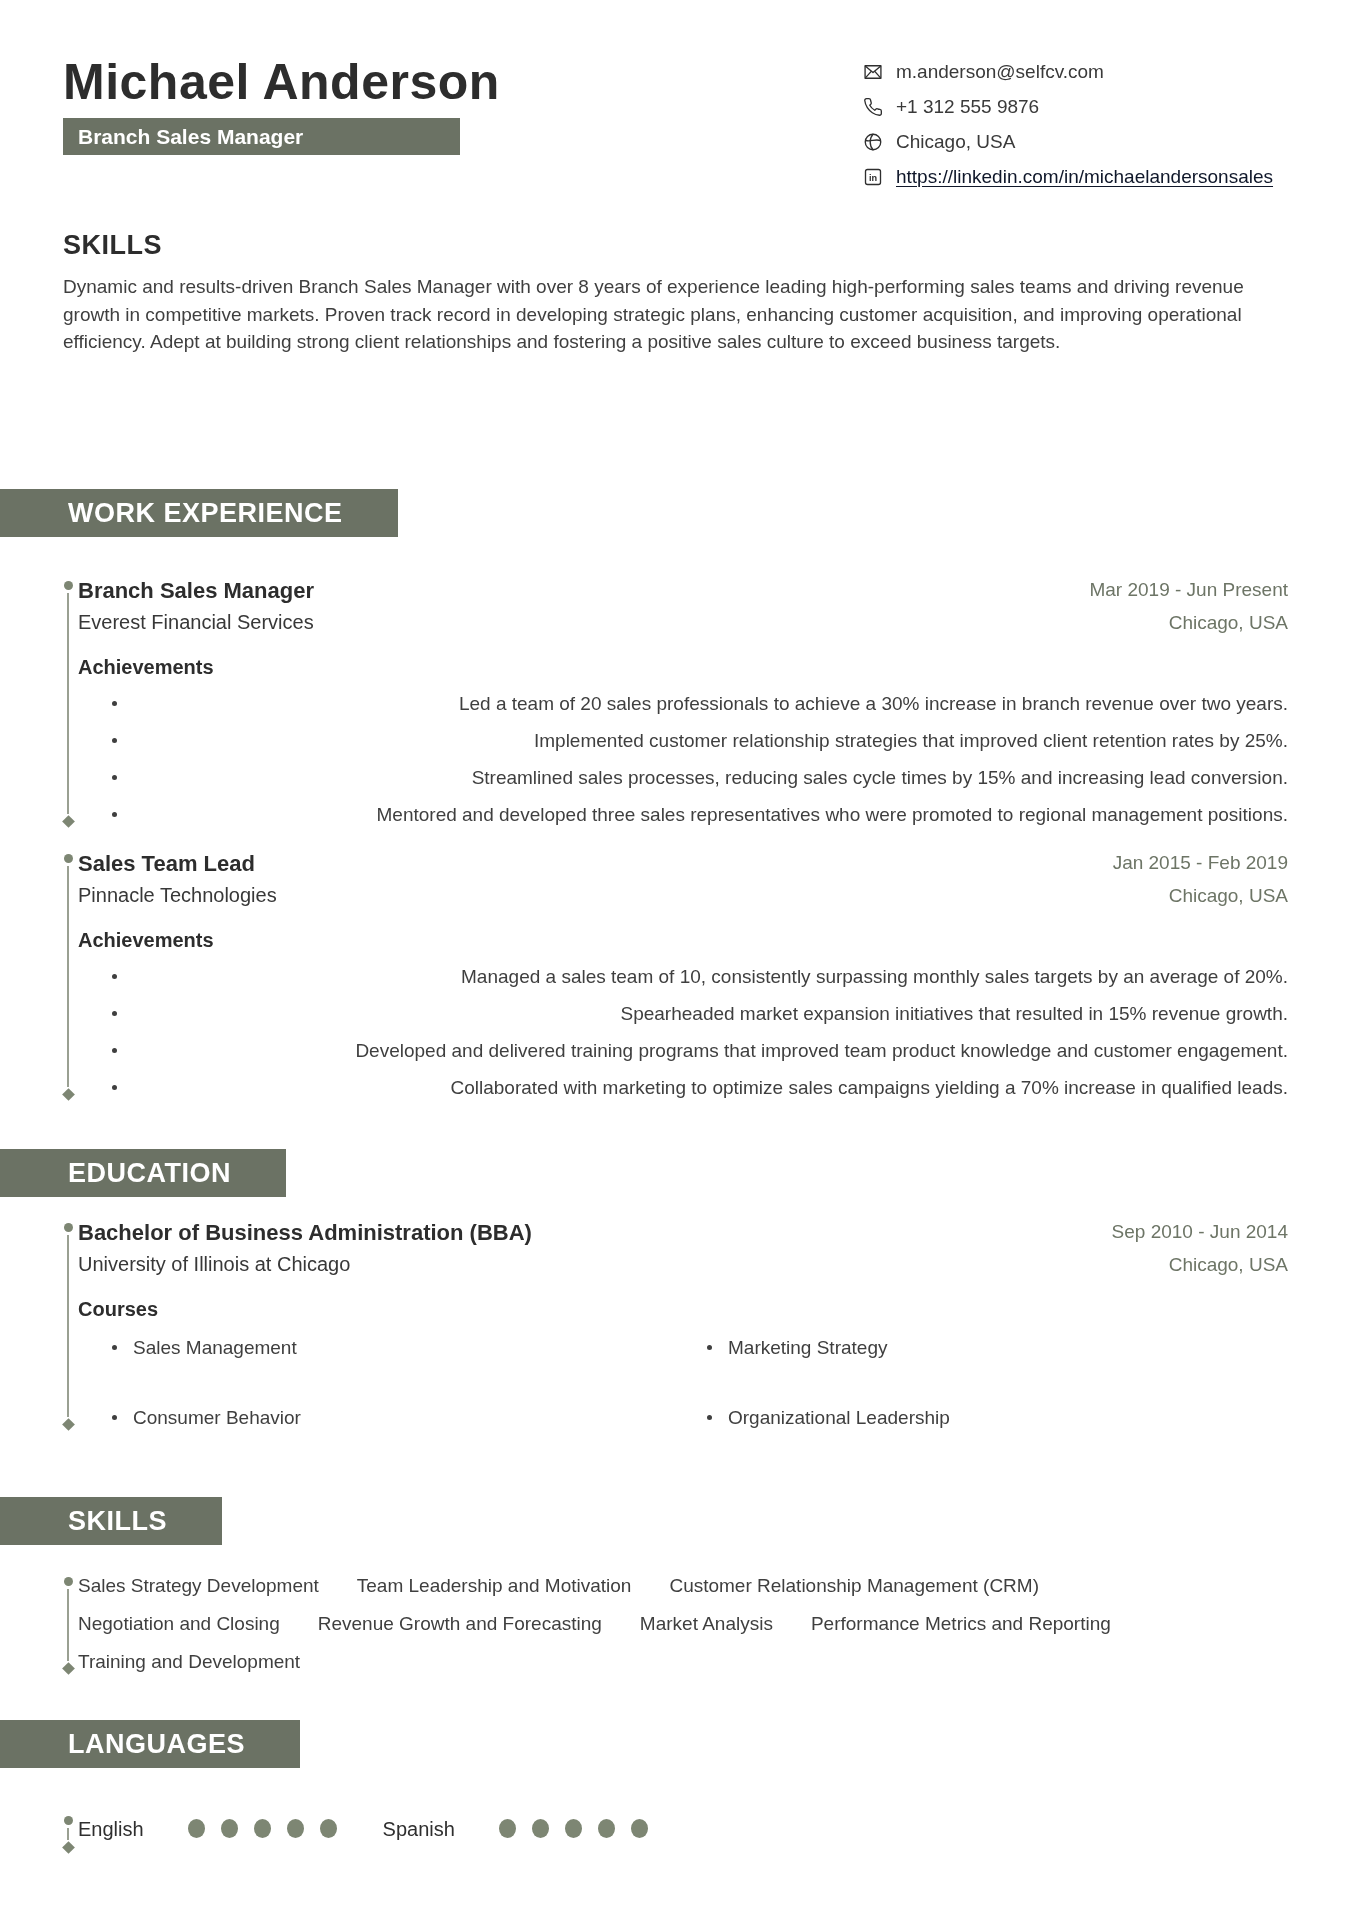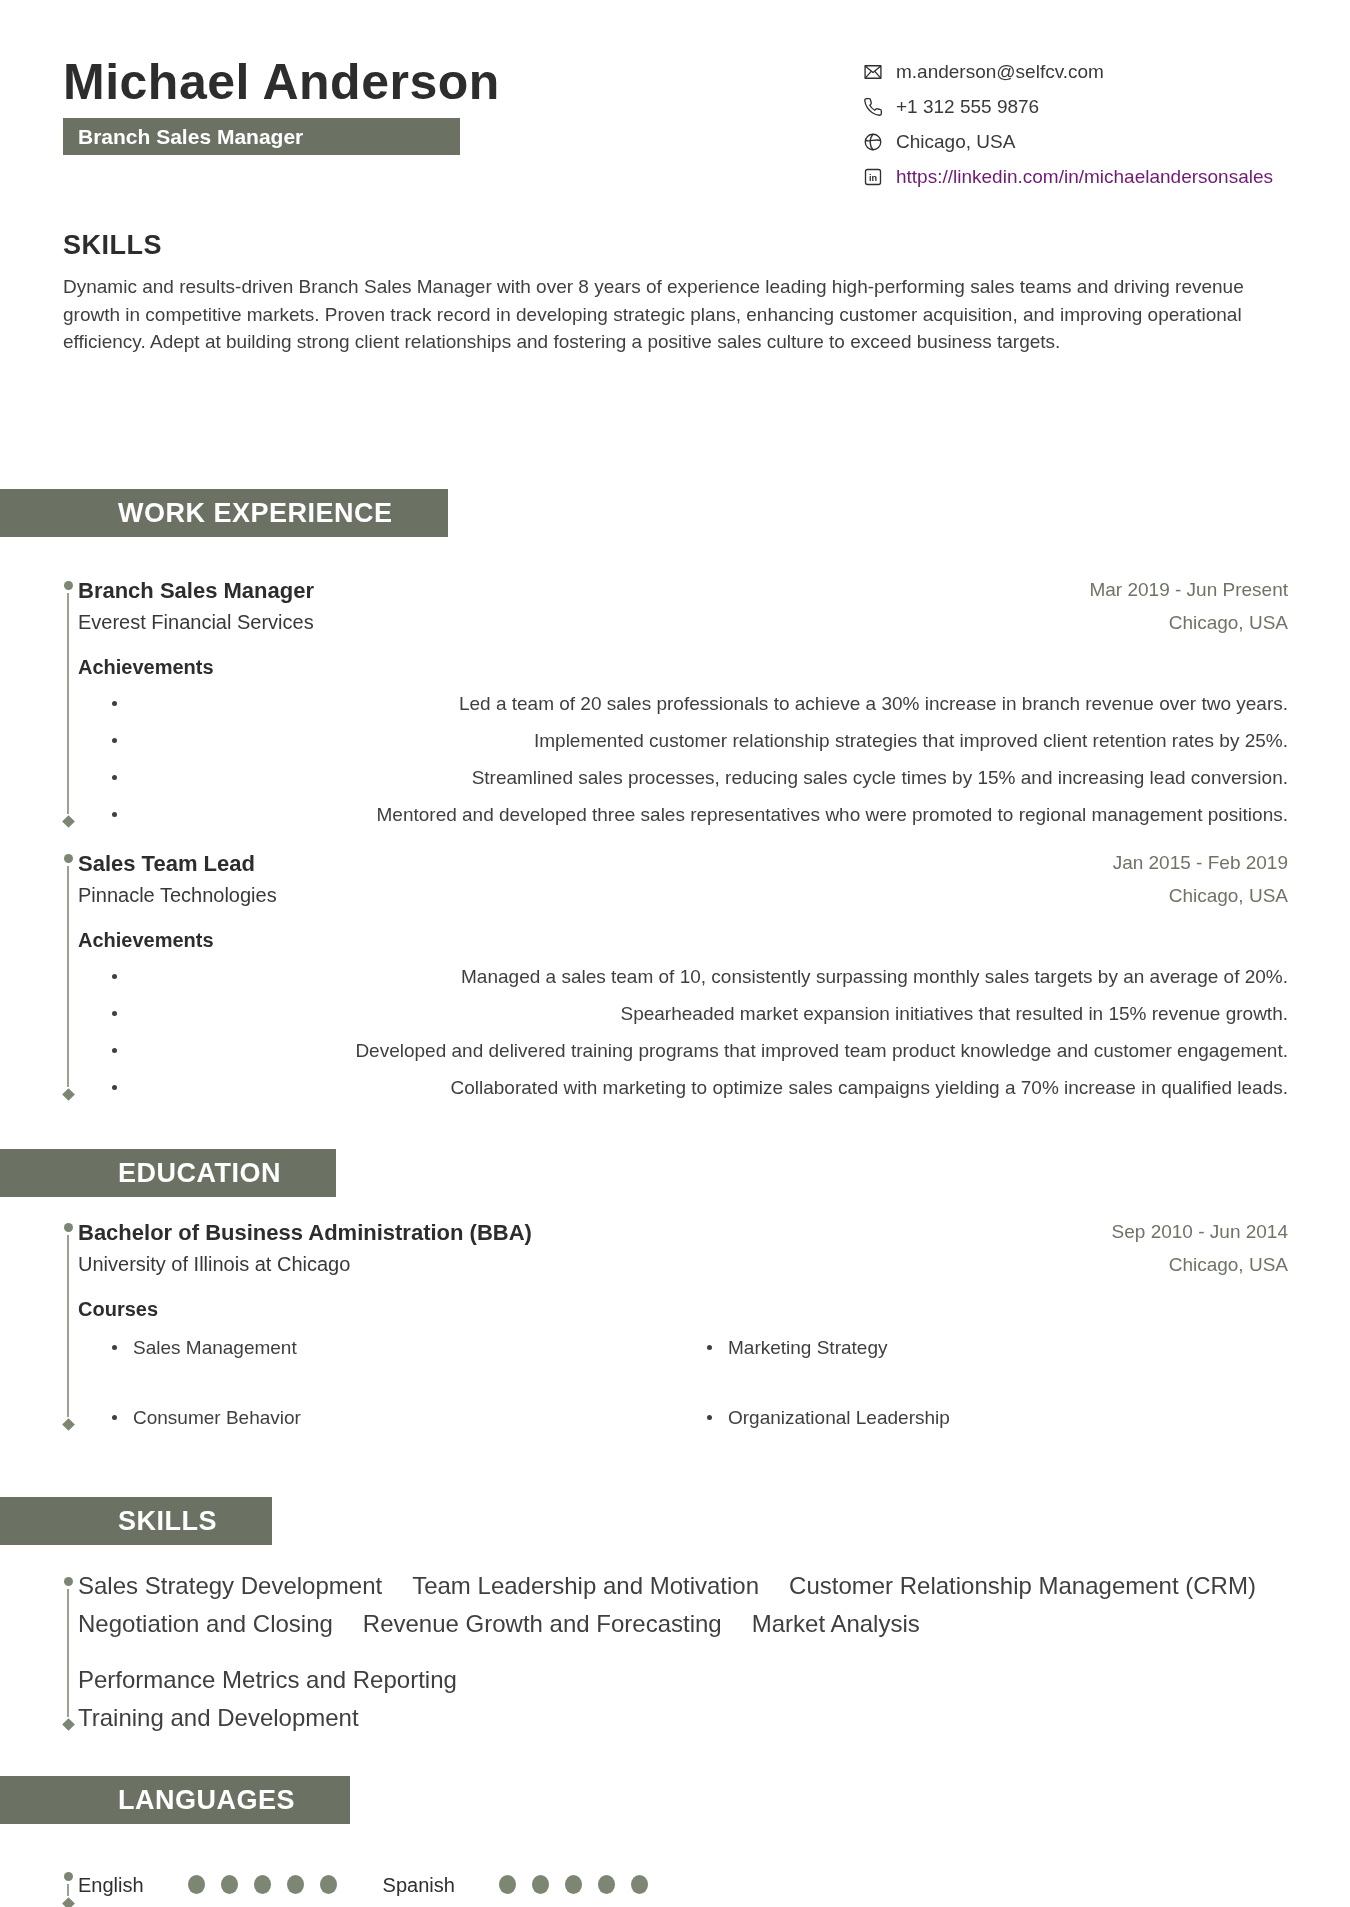--- a/index.html
+++ b/index.html
@@ -24,35 +24,35 @@
     margin-top: 10px; width: 397px; background: var(--accent, #6b7264);
     color: #ffffff; font-size: 21px; font-weight: 700; line-height: 25px;
     padding: 6px 10px 6px 15px;
   }
   .contact { width: 432px; margin-top: 4px; }
   .contact-item {
     display: flex; align-items: flex-start; gap: 13px;
     font-size: 19px; line-height: 24px; color: #3a3a3a; margin-bottom: 11px;
   }
   .contact-item .cicon { flex: 0 0 20px; height: 20px; margin-top: 2px; }
-  .contact-link { word-break: break-all; color: #701a75; text-underline-offset: 3px; }
+  .contact-link { text-decoration: underline; word-break: break-all; color: #0f172a; text-underline-offset: 3px; }
 
   
   .plain-heading {
     font-size: 27px; font-weight: 700; line-height: 30px;
     color: var(--text-dark, #2d2d2d); letter-spacing: 0.5px;
   }
   .section-summary { margin-top: 30px; padding: 0 62px 0 63px; }
   .summary-text { margin-top: 13px; font-size: 19px; line-height: 27.5px; max-width: 1228px; }
 
   .bar {
     width: fit-content;
     background: var(--accent, #6b7264); color: #ffffff;
     font-size: 27px; font-weight: 700; line-height: 30px; letter-spacing: 0.5px;
-    padding: 9px 55px 9px 118px;
+    padding: 9px 55px 9px 68px;
   }
   .bar-work { margin-top: 133px; }
   .bar-education { margin-top: 48px; }
   .bar-skills { margin-top: 66px; }
   .bar-languages { margin-top: 45px; }
 
   
   .entry { display: flex; margin: 40px 62px 0 58px; }
   .entry.tight { margin-top: 22px; }
   .entry.lang-entry { margin-top: 44px; min-height: 42px; }
@@ -83,21 +83,21 @@
     row-gap: 44px; margin-top: 14px; padding-left: 55px;
   }
   .courses-grid li { position: relative; font-size: 19px; line-height: 26px; }
   .courses-grid li::before {
     content: ""; position: absolute; left: -21px; top: 10px;
     width: 5px; height: 5px; border-radius: 50%; background: #3f3f3f;
   }
 
   
   .skills-entry { margin-top: 28px; }
-  .skill-row { display: flex; gap: 30px; font-size: 24px; line-height: 26px; margin-bottom: 12px; flex-wrap: wrap; text-align: center; }
+  .skill-row { display: flex; gap: 38px; font-size: 19px; line-height: 26px; margin-bottom: 12px; flex-wrap: wrap; text-align: center; }
   .skill-row:last-child { margin-bottom: 0; }
 
   
   .lang-content { display: flex; align-items: flex-start; padding-top: 4px; }
   .lang-item { display: flex; align-items: center; }
   .lang-name { font-size: 20px; line-height: 26px; color: #2f2f2f; }
   .lang-dots { display: flex; gap: 16px; margin-left: 44px; margin-right: 46px; }
   .ldot { width: 17px; height: 19px; border-radius: 50%; background: var(--accent-dot, #7d8673); }
 </style>
 </head>

